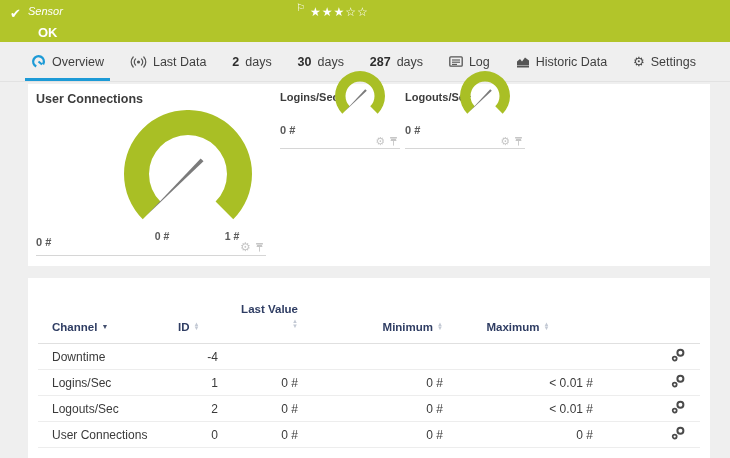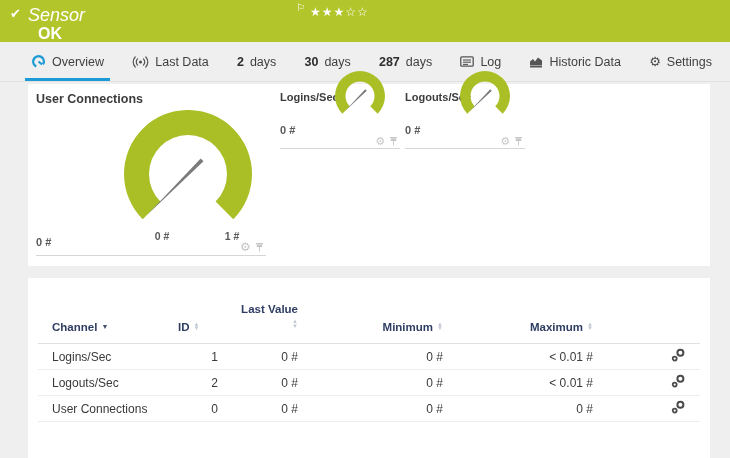--- a/index.html
+++ b/index.html
@@ -6,29 +6,29 @@
     --status-green:#b2c52a; --gauge-green:#a9bf25; --accent-blue:#1c9ad6;
     --page-bg:#efefef; --card-bg:#ffffff; --hdr-navy:#2f3d63;
   }
   *{box-sizing:border-box;margin:0;padding:0;}
   html,body{width:730px;height:458px;overflow:hidden;}
   body{font-family:"Liberation Sans","DejaVu Sans",sans-serif;background:var(--page-bg);position:relative;}
 
   
   .hdr{position:absolute;left:0;top:0;width:730px;height:42px;background:var(--status-green);color:#fff;}
   .hdr .check{position:absolute;left:10px;top:6px;font-size:13px;font-weight:700;}
-  .hdr .kind{position:absolute;left:28px;top:5px;font-style:italic;font-size:18px;}
+  .hdr .kind{position:absolute;left:28px;top:5px;font-style:italic;font-size:11px;}
   .hdr .title{position:absolute;left:80px;top:4px;font-size:15px;font-weight:700;}
   .hdr .flag{position:absolute;left:296px;top:2px;font-size:10px;}
   .hdr .stars{position:absolute;left:310px;top:5px;font-size:12px;letter-spacing:1px;}
-  .hdr .ok{position:absolute;left:38px;top:25px;font-size:16px;font-weight:700;}
+  .hdr .ok{position:absolute;left:38px;top:25px;font-size:13px;font-weight:700;}
 
   
   .tabs{position:absolute;left:0;top:42px;width:730px;height:40px;display:flex;align-items:stretch;
-        justify-content:space-between;padding:0 12px 0 25px;border-bottom:1px solid #e2e2e2;}
+        justify-content:space-between;padding:0 28px 0 25px;border-bottom:1px solid #e2e2e2;}
   .tab{display:flex;align-items:center;gap:6px;padding:3px 6px 0 6px;cursor:pointer;
        font-size:12.5px;color:#3f3f3f;border-bottom:3px solid transparent;}
   .tab.active{border-bottom-color:var(--accent-blue);}
   .tab b{color:#2d2d2d;font-size:12.5px;}
   .tab .tlabel{white-space:nowrap;}
   .ticon{display:inline-flex;align-items:center;}
   .ticon svg{display:block;}
   .gear-glyph{font-size:13px;color:#4a4a4a;line-height:1;}
 
   
@@ -61,21 +61,21 @@
   .sg-gauge-svg{position:absolute;left:53px;top:-14px;}
 
   
   .card-table table{width:662px;margin:0 10px;border-collapse:collapse;table-layout:fixed;}
   th{font-size:11.5px;font-weight:700;color:var(--hdr-navy);vertical-align:bottom;
      padding:24px 0 10px 0;cursor:pointer;}
   th.th-channel{text-align:left;padding-left:14px;width:140px;}
   th.th-id{text-align:left;width:40px;}
   th.th-last{text-align:right;width:80px;}
   th.th-min{text-align:right;width:145px;}
-  th.th-max{text-align:right;width:150px;}
+  th.th-max{width:150px;}
   th.th-icon{width:107px;}
   thead tr{border-bottom:1px solid #e0e0e0;}
   tbody tr{border-bottom:1px solid #ededed;}
   td{font-size:12px;color:#3a3a3a;height:26px;padding:0;}
   td.td-channel{text-align:left;padding-left:14px;}
   td.td-num{text-align:right;}
   td.td-icon{text-align:right;padding-right:14px;}
   .caret{font-size:7px;color:#44506e;vertical-align:2px;margin-left:4px;}
   .sort{display:inline-block;vertical-align:1px;margin-left:4px;line-height:0;}
   .sort i{display:block;font-style:normal;font-size:6px;color:#c3c9d4;line-height:4.5px;}
@@ -219,20 +219,31 @@
         <th class="th-channel"><span>Channel</span><span class="caret">▼</span></th>
         <th class="th-id"><span>ID</span><span class="sort"><i>▲</i><i>▼</i></span></th>
         <th class="th-last"><span class="lastvalue-wrap"><span>Last Value</span><span class="sort"><i>▲</i><i>▼</i></span></span></th>
         <th class="th-min"><span>Minimum</span><span class="sort"><i>▲</i><i>▼</i></span></th>
         <th class="th-max"><span>Maximum</span><span class="sort"><i>▲</i><i>▼</i></span></th>
         <th class="th-icon"></th>
       </tr>
     </thead>
     <tbody>
         <tr>
+          <td class="td-channel">Downtime</td>
+          <td class="td-num">-4</td>
+          <td class="td-num"></td>
+          <td class="td-num"></td>
+          <td class="td-num"></td>
+          <td class="td-icon"><span class="rings"><svg width="15" height="15" viewBox="0 0 15 15">
+                <circle cx="9.4" cy="4.8" r="3" fill="none" stroke="#4a4a4a" stroke-width="2"></circle>
+                <circle cx="3.7" cy="10.6" r="2" fill="none" stroke="#4a4a4a" stroke-width="1.7"></circle>
+              </svg></span></td>
+        </tr>
+        <tr>
           <td class="td-channel">Logins/Sec</td>
           <td class="td-num">1</td>
           <td class="td-num">0 #</td>
           <td class="td-num">0 #</td>
           <td class="td-num">&lt; 0.01 #</td>
           <td class="td-icon"><span class="rings"><svg width="15" height="15" viewBox="0 0 15 15">
                 <circle cx="9.4" cy="4.8" r="3" fill="none" stroke="#4a4a4a" stroke-width="2"></circle>
                 <circle cx="3.7" cy="10.6" r="2" fill="none" stroke="#4a4a4a" stroke-width="1.7"></circle>
               </svg></span></td>
         </tr>

